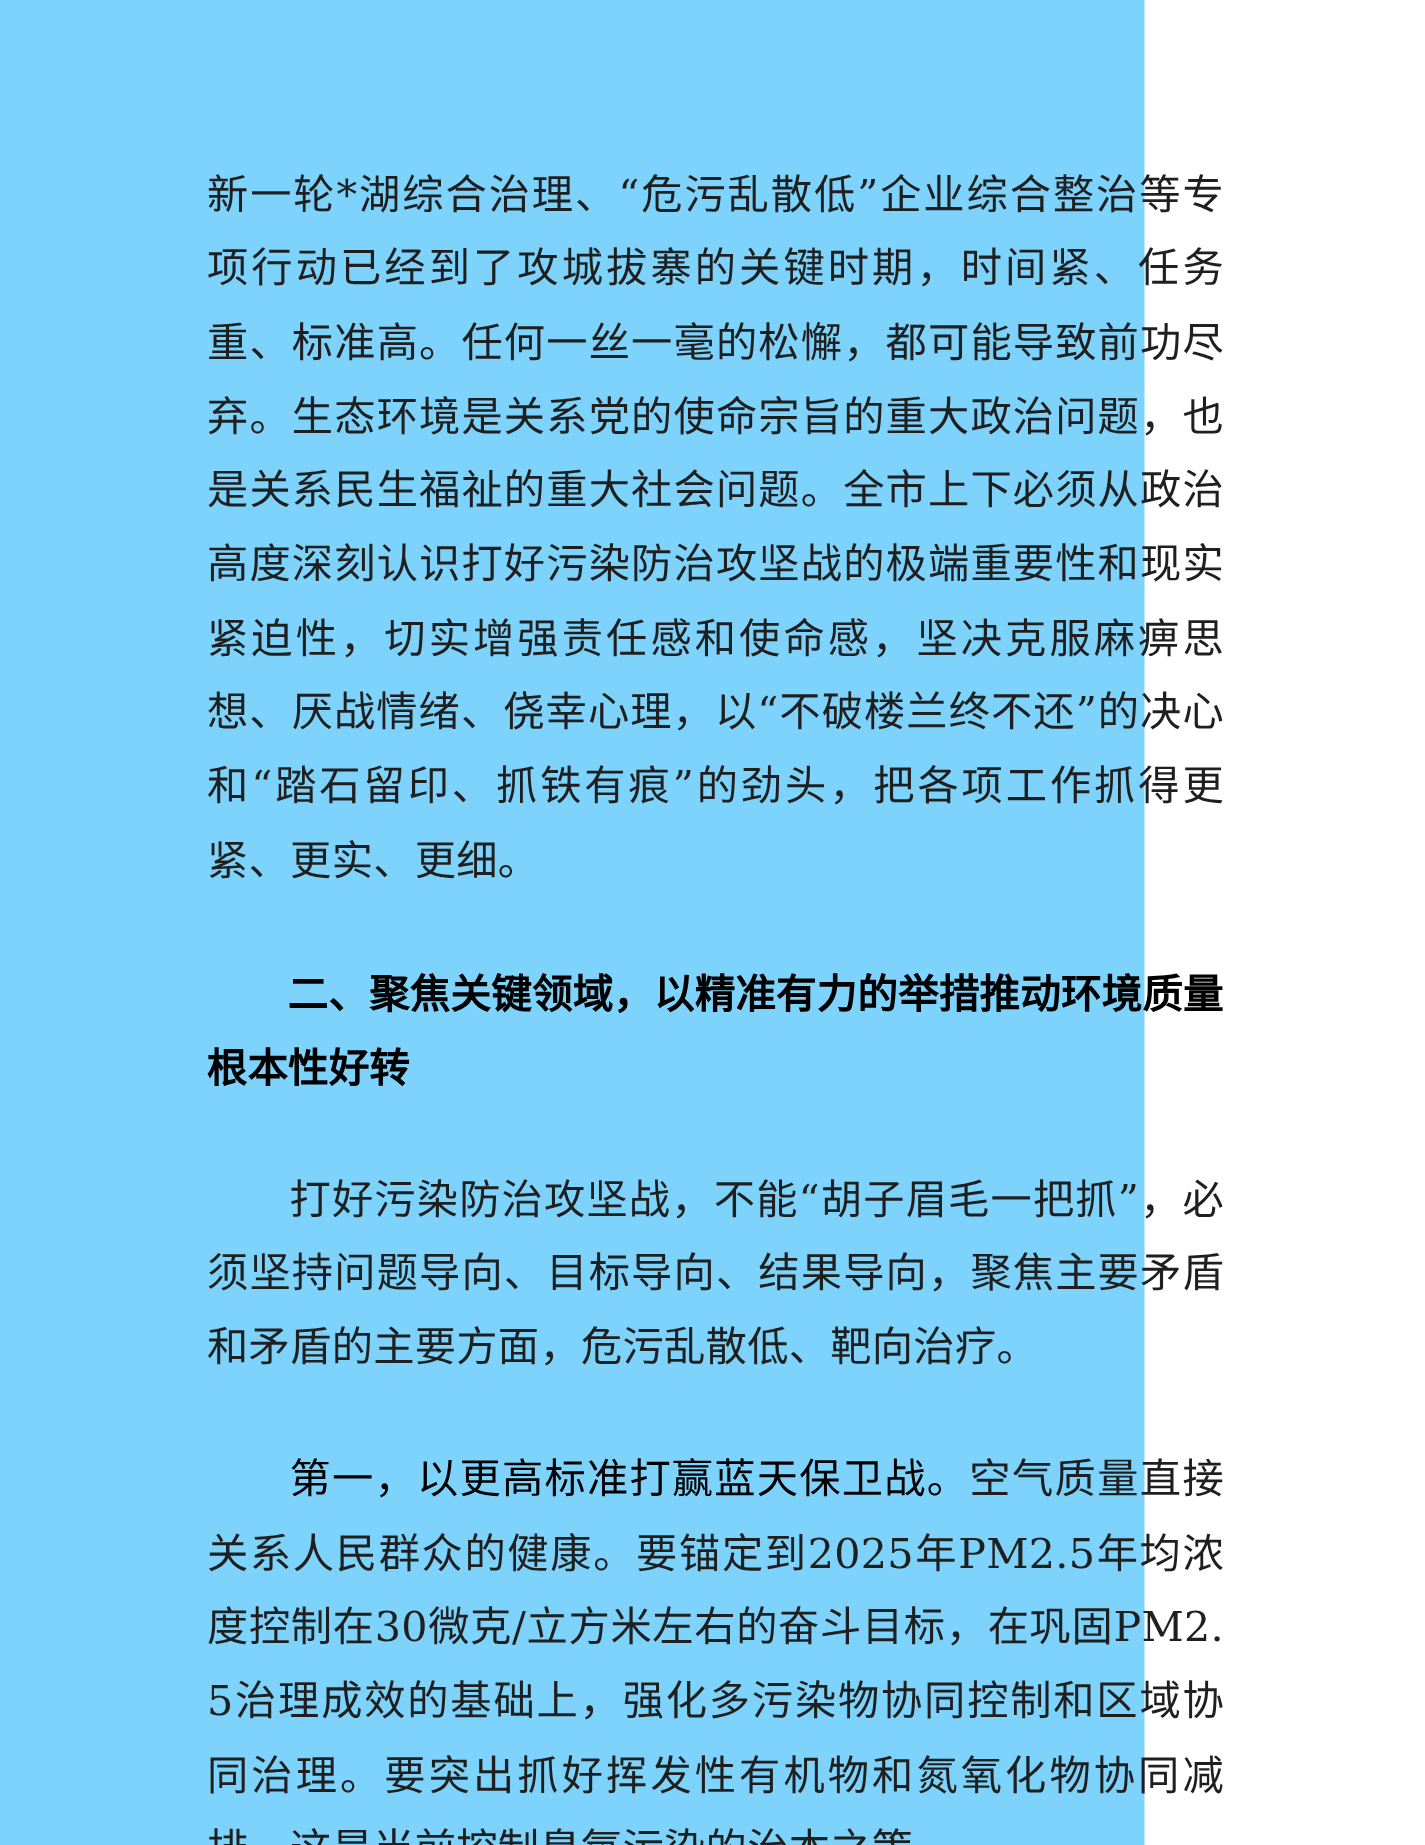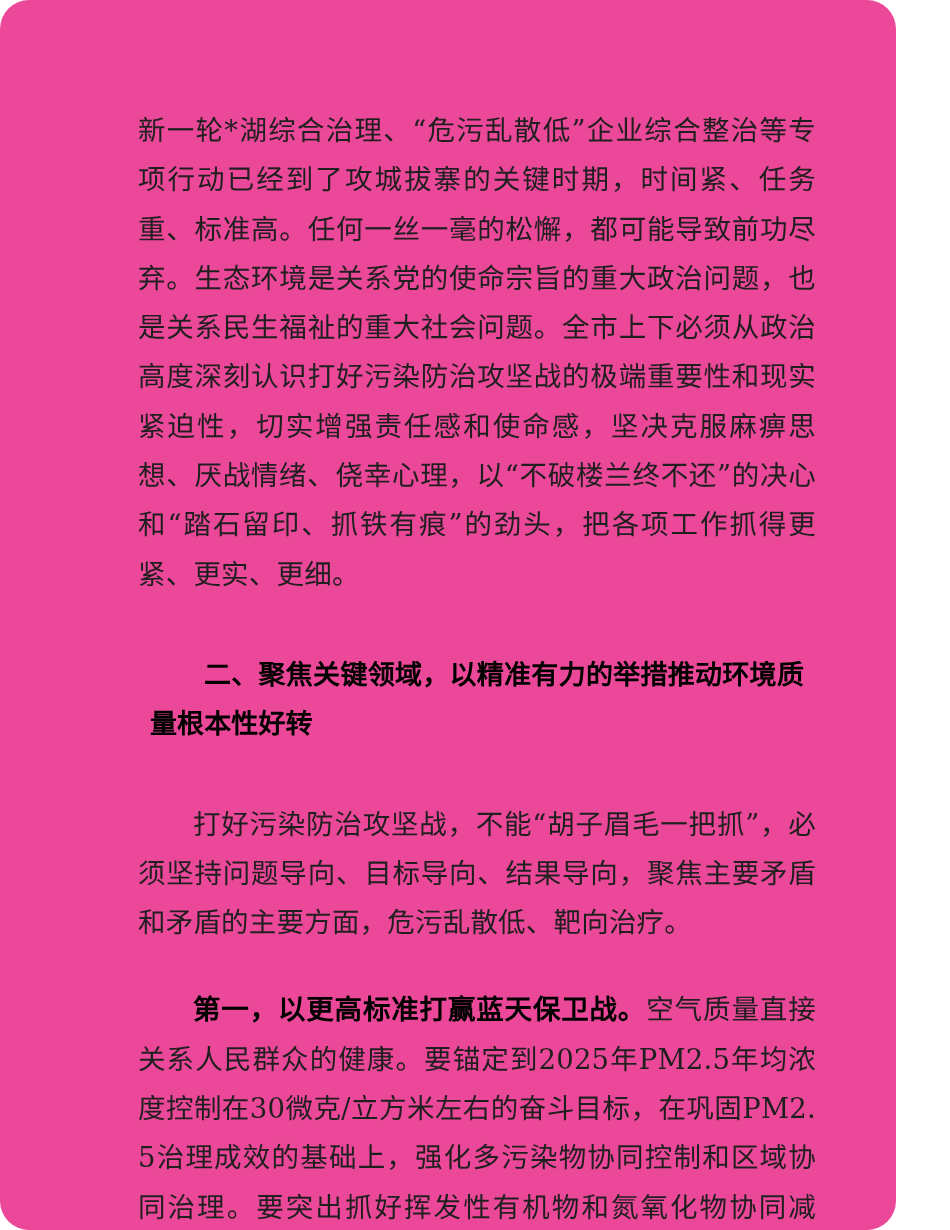--- a/index.html
+++ b/index.html
@@ -12,25 +12,24 @@
     width: 950px;
     height: 1230px;
     overflow: hidden;
     font-family: "DejaVu Serif", "Liberation Serif", serif;
     color: #1a1a1a;
     -webkit-font-smoothing: antialiased;
   }
 
   .page {
     position: relative;
-    width: 896px;
+    width: 763px;
     height: 1230px;
-    background: #ec4899;
+    background: #7dd3fc;
     box-sizing: border-box;
-    border-radius: 29px;
   }
 
   .content {
     position: absolute;
     left: 138px;
     top: 106px;
     width: 678px;
   }
 
   
@@ -53,32 +52,32 @@
   .gap-lg { height: 40px; }
 
   
   .heading {
     font-family: "Liberation Sans", "DejaVu Sans", sans-serif;
     font-weight: bold;
     font-size: 27px;
     line-height: 49.3px;
     color: #000000;
     text-indent: 2em;
-    margin: 12px;
+    margin: 0;
     text-align: justify;
     text-justify: inter-ideograph;
     text-align-last: left;
     word-break: break-all;
     letter-spacing: 0.1px;
   }
 
   
   .lead {
     font-family: "Liberation Sans", "DejaVu Sans", sans-serif;
-    font-weight: bold;
+    font-weight: normal;
     color: #000000;
     letter-spacing: 0.1px;
   }
 </style>
 </head>
 <body>
 
 <div class="page">
   <div class="content">
 

